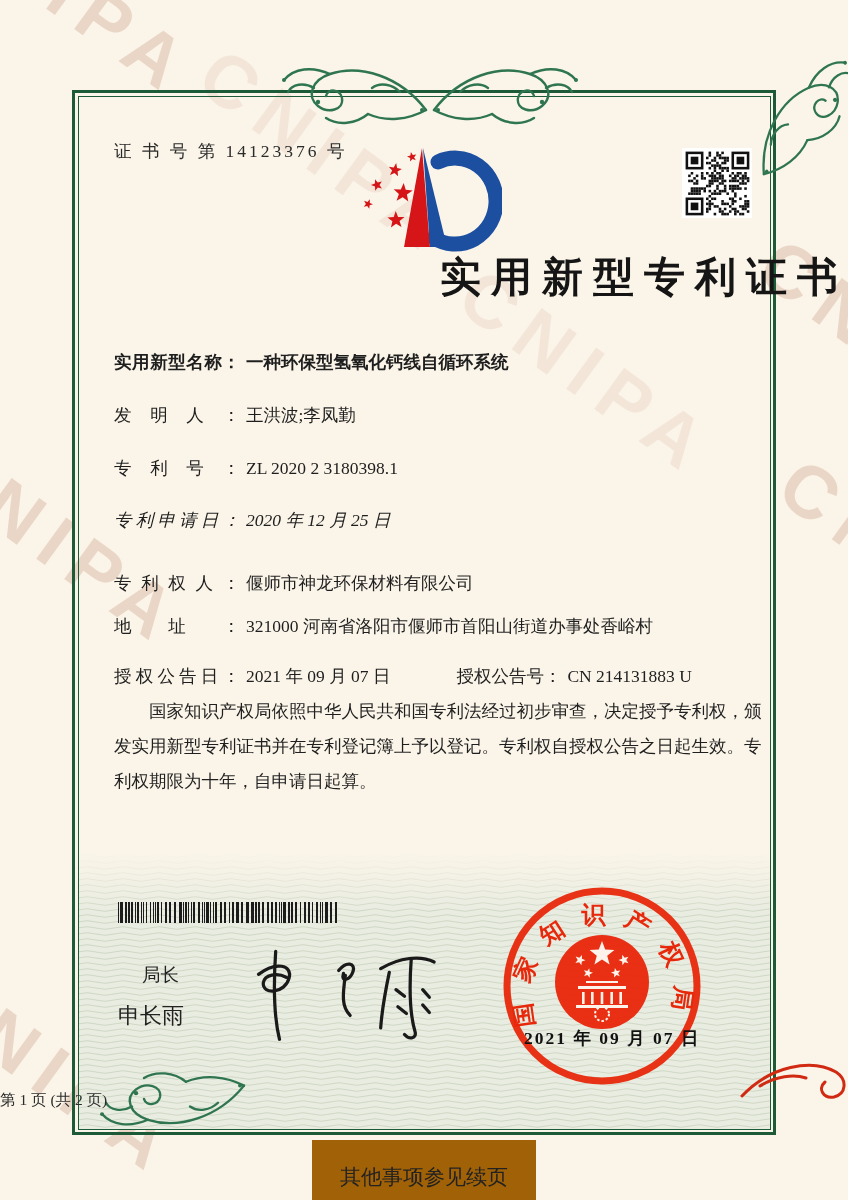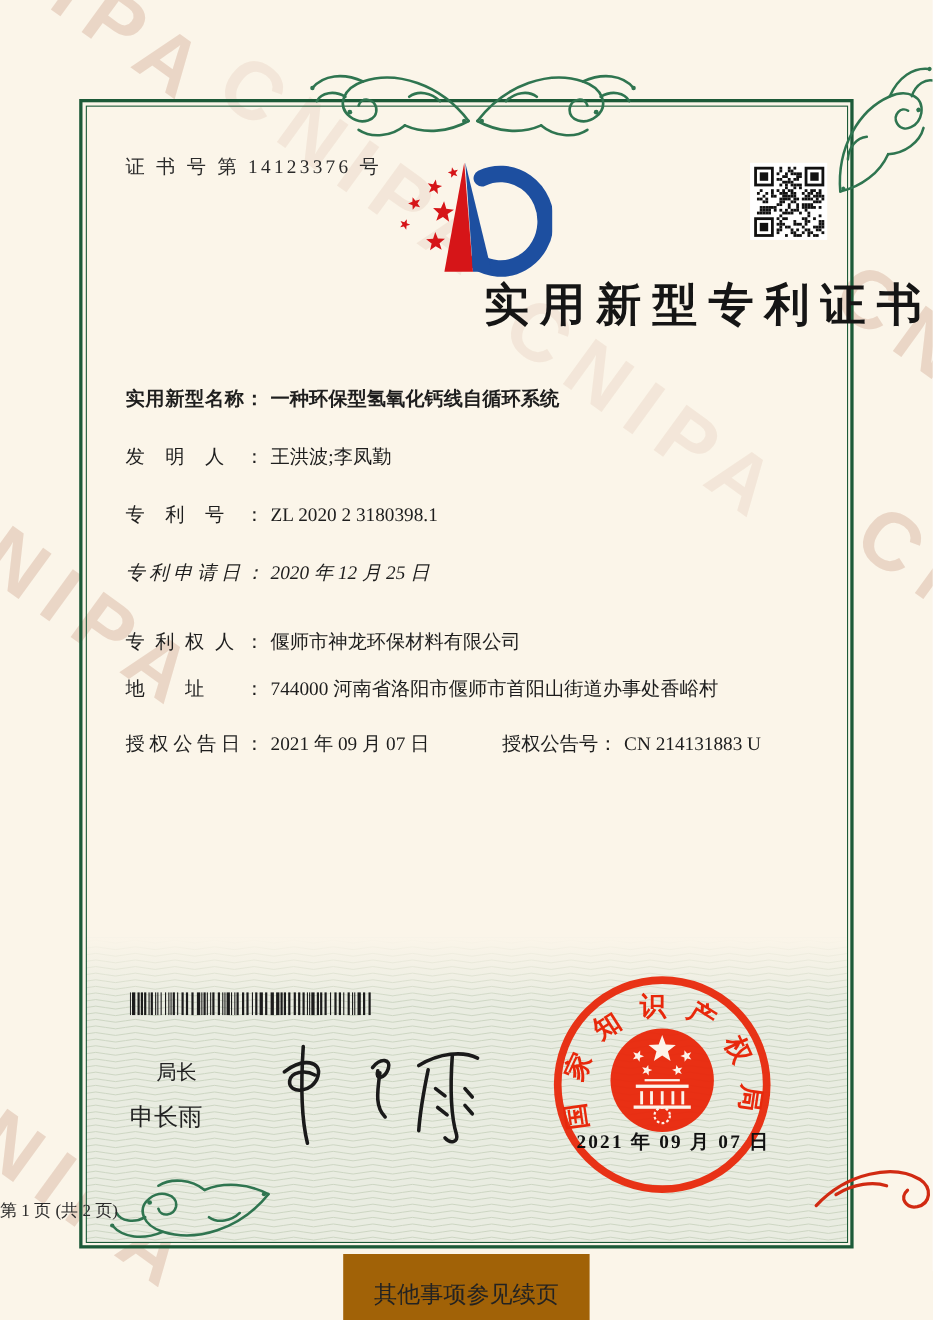--- a/index.html
+++ b/index.html
@@ -431,28 +431,29 @@
       <div class="row">
         <span class="lbl">专利号：</span><span class="val">ZL 2020 2 3180398.1</span>
       </div>
       <div class="row">
         <span class="lbl">专利申请日：</span><span class="val">2020 年 12 月 25 日</span>
       </div>
       <div class="row">
         <span class="lbl">专利权人：</span><span class="val">偃师市神龙环保材料有限公司</span>
       </div>
       <div class="row">
-        <span class="lbl">地址：</span><span class="val">744000 河南省洛阳市偃师市首阳山街道办事处香峪村</span>
+        <span class="lbl">地址：</span><span class="val">321000 河南省洛阳市偃师市首阳山街道办事处香峪村</span>
       </div>
       <div class="row">
         <span class="lbl">授权公告日：</span><span class="val">2021 年 09 月 07 日</span><span class="grant-lbl">授权公告号：</span><span class="val">CN 214131883 U</span>
       </div>
     </div>
 
     <div class="paras">
+      <p>国家知识产权局依照中华人民共和国专利法经过初步审查，决定授予专利权，颁发实用新型专利证书并在专利登记簿上予以登记。专利权自授权公告之日起生效。专利权期限为十年，自申请日起算。</p>
     </div>
 
     <svg class="barcode" id="barcode-svg" width="222" height="21">
         <rect x="0" y="0" width="1" height="21" fill="#1c1c1c"></rect>
         <rect x="2" y="0" width="3" height="21" fill="#1c1c1c"></rect>
         <rect x="7" y="0" width="2" height="21" fill="#1c1c1c"></rect>
         <rect x="10" y="0" width="2" height="21" fill="#1c1c1c"></rect>
         <rect x="13" y="0" width="2" height="21" fill="#1c1c1c"></rect>
         <rect x="17" y="0" width="1" height="21" fill="#1c1c1c"></rect>
         <rect x="19" y="0" width="2" height="21" fill="#1c1c1c"></rect>

